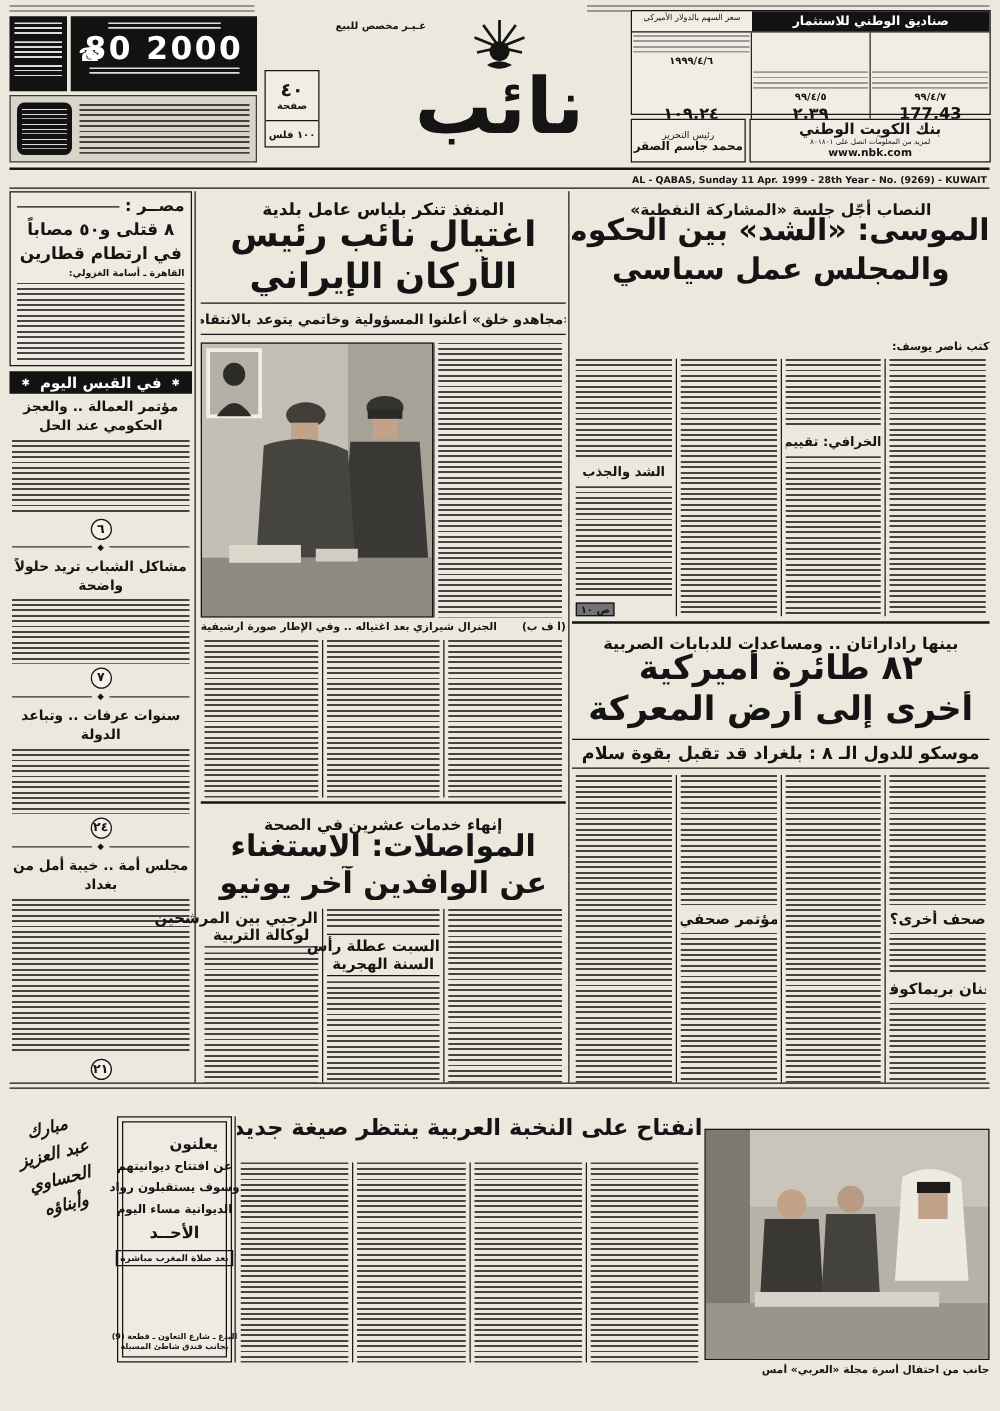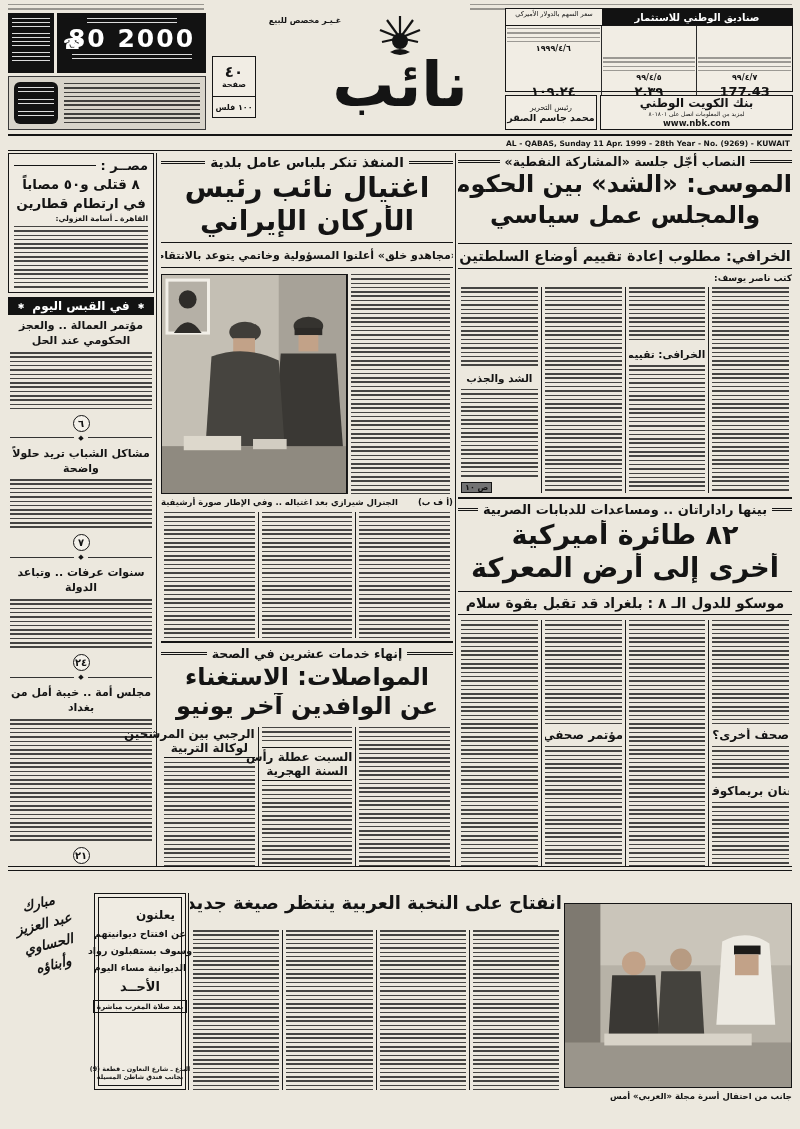--- a/index.html
+++ b/index.html
@@ -9,21 +9,21 @@
   .abs{position:absolute;}
   .bold{font-weight:bold;}
   .ctr{text-align:center;}
   .blk{background:#121212;color:#fff;}
   .bx{border:1.5px solid #161616;}
   
   .ft{background-image:repeating-linear-gradient(180deg,rgba(22,22,22,.78) 0px,rgba(22,22,22,.78) 1.5px,transparent 1.5px,transparent 4.3px);}
   .ft-l{opacity:.5;}
   .ftw{background-image:repeating-linear-gradient(180deg,rgba(255,255,255,.85) 0px,rgba(255,255,255,.85) 1.3px,transparent 1.3px,transparent 3.9px);}
   .hl{font-weight:bold;text-align:center;line-height:1.14;letter-spacing:-.5px;white-space:nowrap;overflow:hidden;}
-  .kick{display:flex;align-items:center;gap:5px;font-weight:bold;white-space:nowrap;}
+  .kick{display:flex;align-items:center;gap:5px;font-weight:bold;white-space:nowrap;flex-direction:column;}
   .kick .ln{flex:1;border-top:1.6px solid #151515;height:3px;border-bottom:1px solid #151515;}
   .band{border-top:1.6px solid #151515;border-bottom:1.6px solid #151515;font-weight:bold;
         display:flex;align-items:center;justify-content:center;white-space:nowrap;overflow:hidden;}
   .cols{display:flex;}
   .col{flex:1;display:flex;flex-direction:column;gap:4px;padding:0 3px;border-left:1px solid #1c1c1c;min-width:0;}
   .col:last-child{border-left:none;}
   .fill{flex:1;}
   .xh{font-weight:bold;text-align:center;font-size:10.5px;margin:1px 0;white-space:nowrap;overflow:hidden;}
   .mh{display:flex;align-items:center;justify-content:center;gap:4px;font-weight:bold;font-size:12px;white-space:nowrap;overflow:hidden;}
   .pnum{width:17px;height:17px;border:1.4px solid #151515;border-radius:50%;margin:2px auto;display:flex;
@@ -285,21 +285,20 @@
     </div>
   </div>
 
   <div class="abs kick" style="left:458px;top:153px;width:334px;height:16px;font-size:12.5px;">
     <span class="ln"></span>
     <span>النصاب أجّل جلسة «المشاركة النفطية»</span>
     <span class="ln"></span>
   </div>
   <div class="abs hl" style="left:458px;top:171px;width:334px;font-size:24px;">الموسى: «الشد» بين الحكومة</div>
   <div class="abs hl" style="left:458px;top:202px;width:334px;font-size:24px;">والمجلس عمل سياسي</div>
-  <div class="abs band" style="left:458px;top:243px;width:334px;height:26px;font-size:14.5px;">الخرافي: مطلوب إعادة تقييم أوضاع السلطتين</div>
   <div class="abs" style="left:458px;top:273px;width:334px;font-size:9px;font-weight:bold;">كتب ناصر يوسف:</div>
 
   <div class="abs cols" style="left:458px;top:287px;width:334px;height:206px;">
     <div class="col">
       <div class="ft fill"></div>
     </div>
     <div class="col">
       <div class="ft" style="height:56px;"></div>
       <div class="xh">الخرافي: تقييم الأوضاع</div>
       <div class="ft fill"></div>

